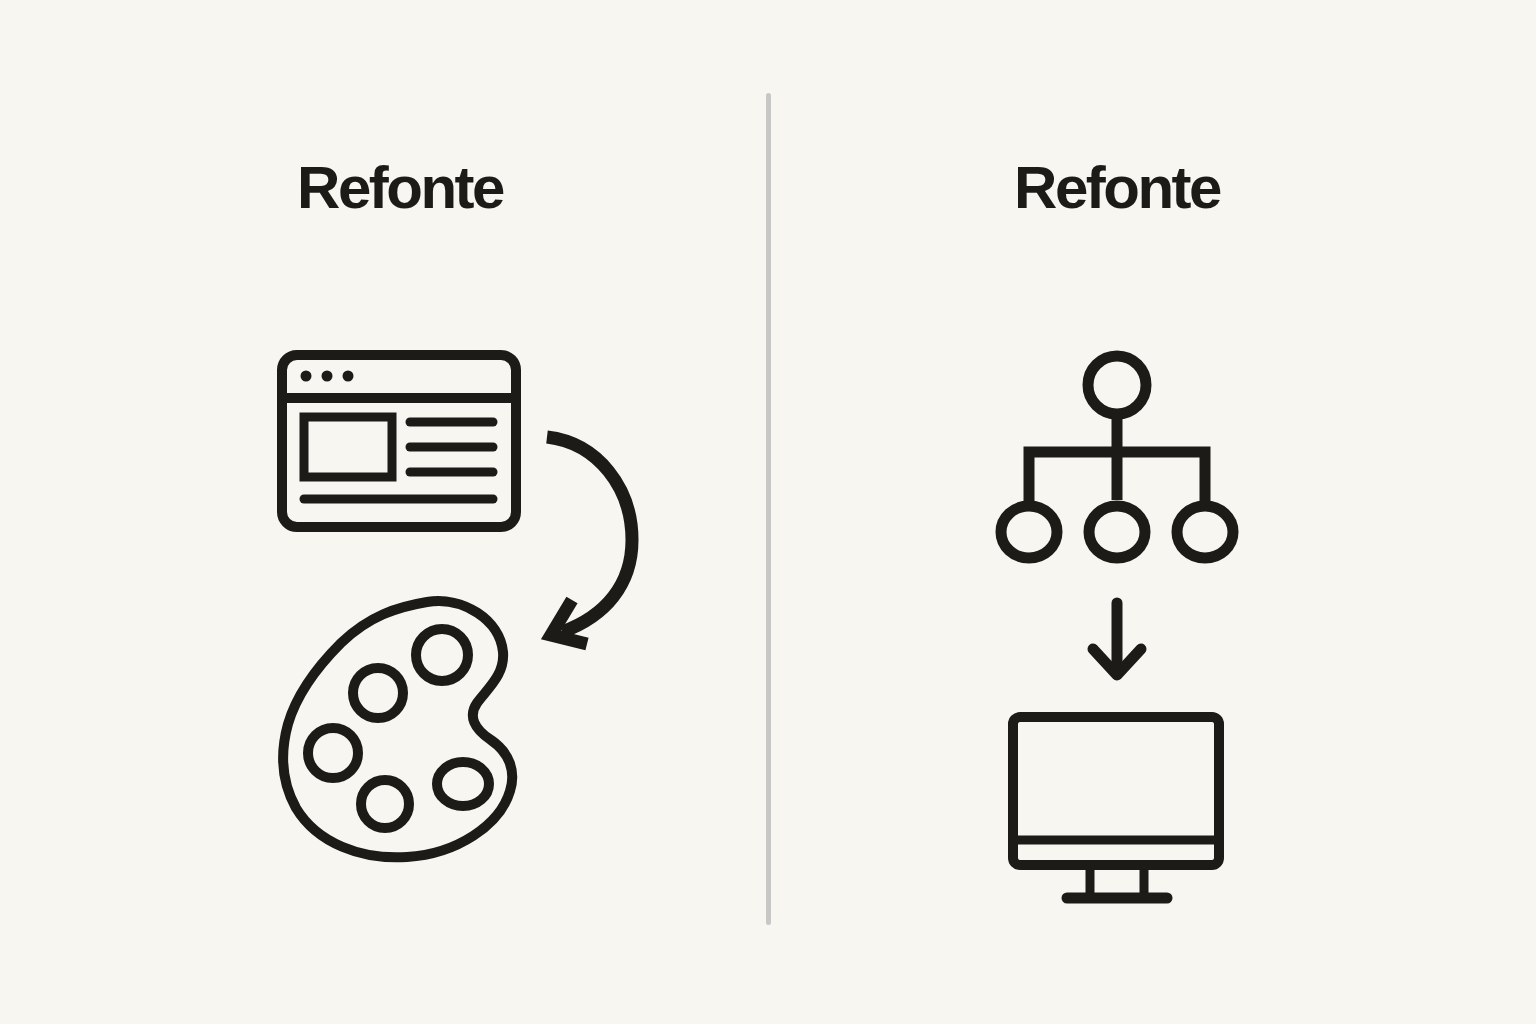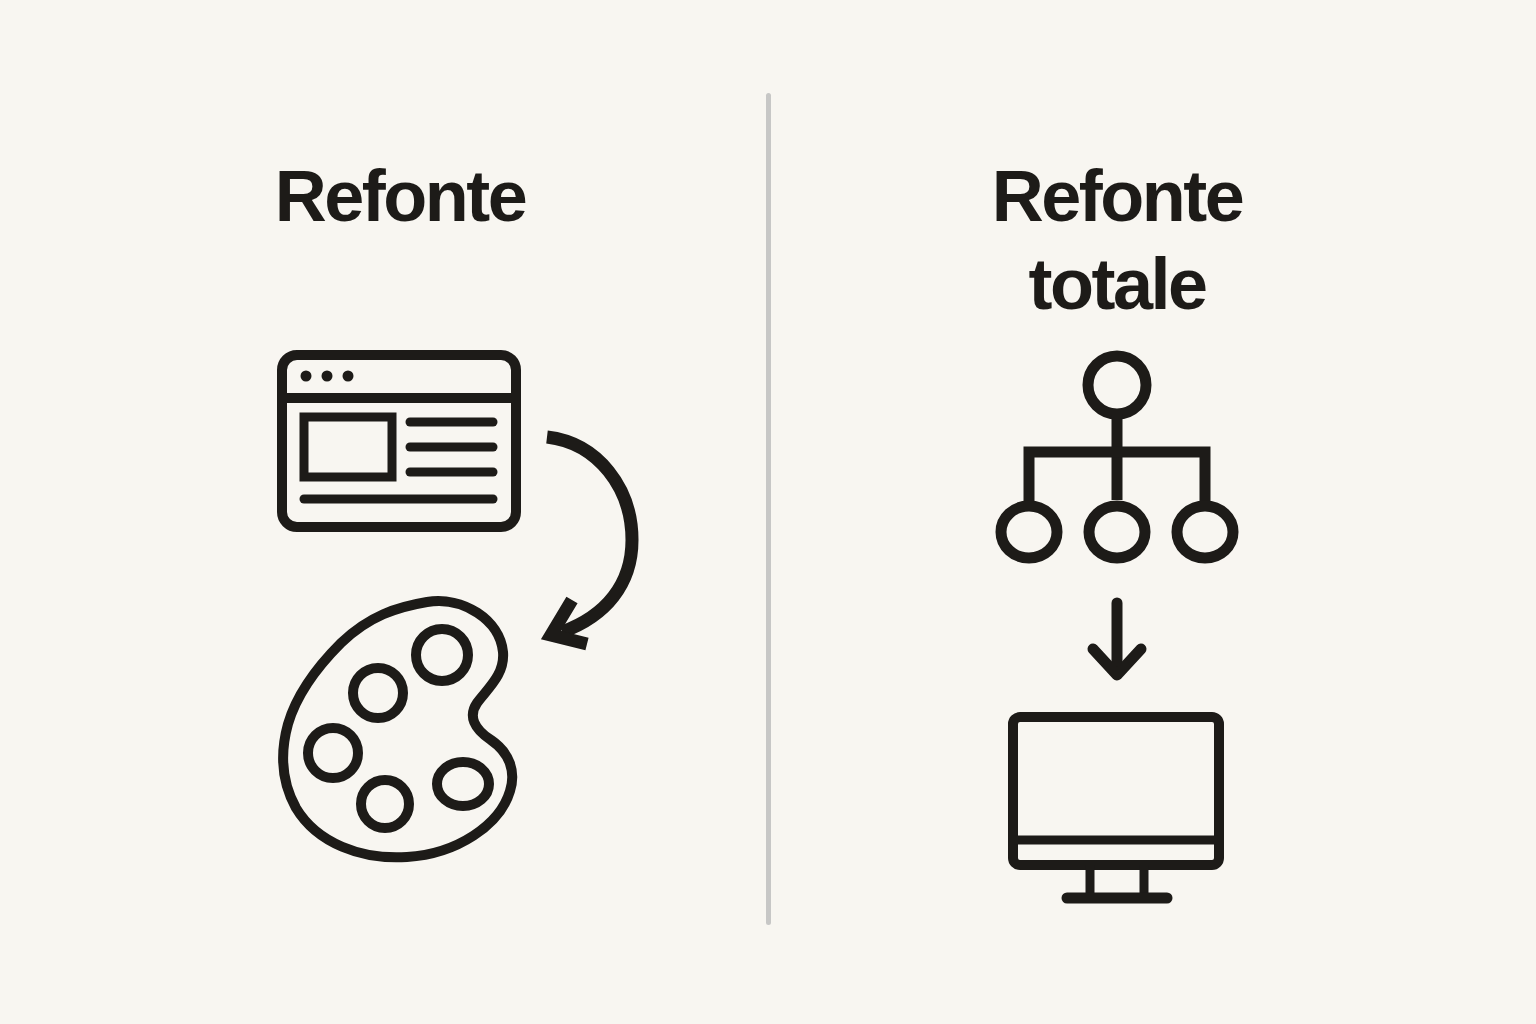--- a/index.html
+++ b/index.html
@@ -12,21 +12,21 @@
   body{
     width:1536px;height:1024px;
     background:var(--bg);
     position:relative;
     overflow:hidden;
     font-family:"Liberation Sans", sans-serif;
   }
   .title{
     position:absolute;
     width:800px;
-    font-size:72px;
+    font-size:60px;
     line-height:88px;
     font-weight:700;
     letter-spacing:-2.5px;
     color:var(--ink);
     text-align:center;
     top:104px;
     user-select:none;
   }
   .title span{display:block;}
   .title-left{left:0;}
@@ -94,21 +94,20 @@
     <circle class="st" cx="106" cy="208" r="24" stroke-width="10"></circle>
     <ellipse class="st" cx="184" cy="188" rx="26" ry="22" stroke-width="10"></ellipse>
   </svg>
 </div>
 
 <div class="divider"></div>
 
 <div class="panel">
   <h1 class="title title-right">
     <span>Refonte</span>
-    <span>totale</span>
   </h1>
 
   <svg class="icon sitemap-icon" width="244" height="216" viewBox="0 0 244 216" xmlns="http://www.w3.org/2000/svg">
     <circle class="st" cx="122" cy="35" r="29" stroke-width="11"></circle>
     <line class="st" x1="122" y1="64" x2="122" y2="150" stroke-width="11"></line>
     <path class="st" d="M 34 152 L 34 102 L 210 102 L 210 152" stroke-width="11"></path>
     <ellipse class="st" cx="34" cy="182" rx="28" ry="26" stroke-width="11"></ellipse>
     <ellipse class="st" cx="122" cy="182" rx="28" ry="26" stroke-width="11"></ellipse>
     <ellipse class="st" cx="210" cy="182" rx="28" ry="26" stroke-width="11"></ellipse>
   </svg>

